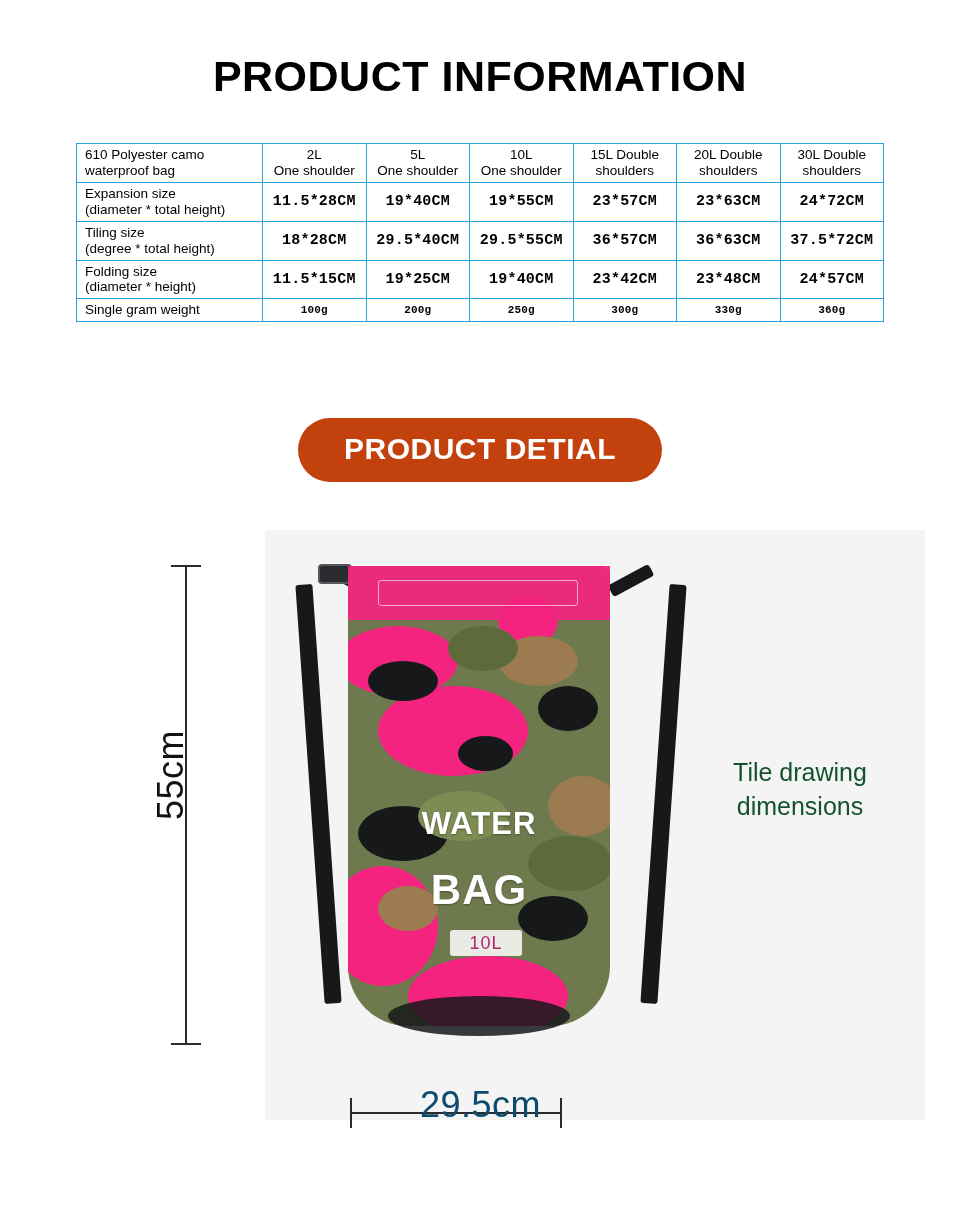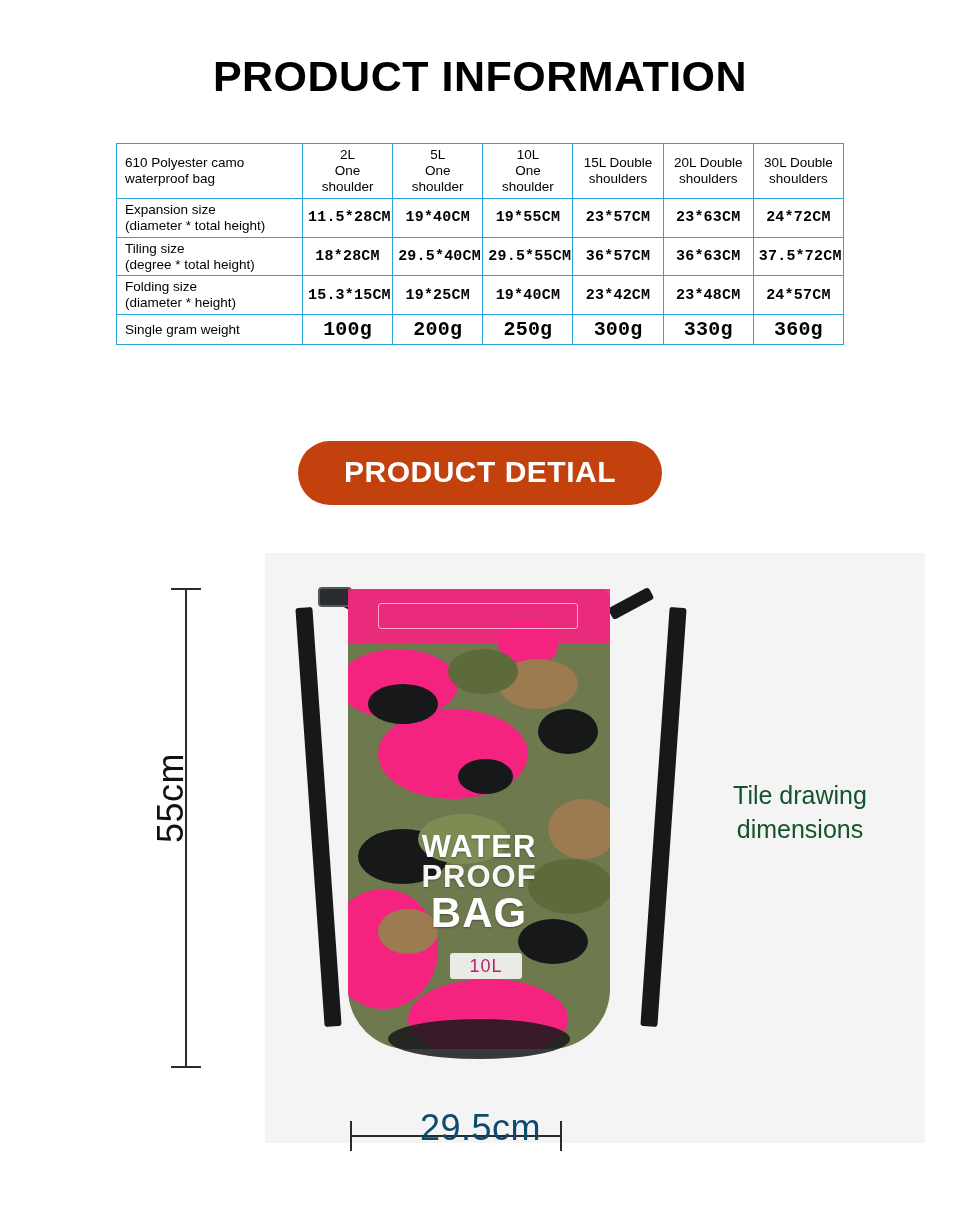--- a/index.html
+++ b/index.html
@@ -25,21 +25,21 @@
     color: #000000;
     letter-spacing: 0.5px;
     margin: 0;
     padding-top: 52px;
     font-family: "Liberation Sans", sans-serif;
   }
 
   
   .table-wrap {
     margin: 42px auto 0 auto;
-    width: 728px;
+    width: 808px;
   }
   table.spec {
     border-collapse: collapse;
     width: 100%;
     table-layout: fixed;
   }
   table.spec td {
     border: 1px solid #29a3dc;
     padding: 3px 5px;
     vertical-align: middle;
@@ -59,21 +59,21 @@
   }
   table.spec td.val {
     text-align: center;
     font-size: 15px;
     font-weight: bold;
     letter-spacing: 0.2px;
     font-family: Liberation Mono, monospace;
   }
   table.spec td.val.weight {
     font-weight: bold;
-    font-size: 20px;
+    font-size: 11px;
     margin-top: 22px;
   }
   .sub { display: block; }
 
   
   .banner-row {
     margin-top: 96px;
     display: flex;
     justify-content: center;
   }
@@ -345,21 +345,21 @@
           <td class="val">36*57CM</td>
           <td class="val">36*63CM</td>
           <td class="val">37.5*72CM</td>
         </tr>
 
         <tr>
           <td class="label">
             <span class="sub">Folding size</span>
             <span class="sub">(diameter * height)</span>
           </td>
-          <td class="val">15.3*15CM</td>
+          <td class="val">11.5*15CM</td>
           <td class="val">19*25CM</td>
           <td class="val">19*40CM</td>
           <td class="val">23*42CM</td>
           <td class="val">23*48CM</td>
           <td class="val">24*57CM</td>
         </tr>
 
         <tr>
           <td class="label">
             <span class="sub">Single gram weight</span>
@@ -416,20 +416,19 @@
         <div class="camo c-tan" style="left:30px;  top:320px; width:60px;  height:45px;"></div>
         <div class="camo c-olive" style="left:100px; top:60px;  width:70px;  height:45px;"></div>
         <div class="camo c-olive" style="left:180px; top:270px; width:85px;  height:55px;"></div>
         <div class="camo c-green" style="left:70px;  top:225px; width:90px;  height:50px;"></div>
       </div>
 
       <div class="roll-top"></div>
       <div class="roll-line"></div>
 
       <div class="bag-text bt-1">WATER</div>
-      <div class="bag-text bt-2">PROOF</div>
       <div class="bag-text bt-3">BAG</div>
       <div class="vol-badge">10L</div>
       <div class="bottom-shade"></div>
     </div>
   </div>
 
 </div>
 
 </body></html>

